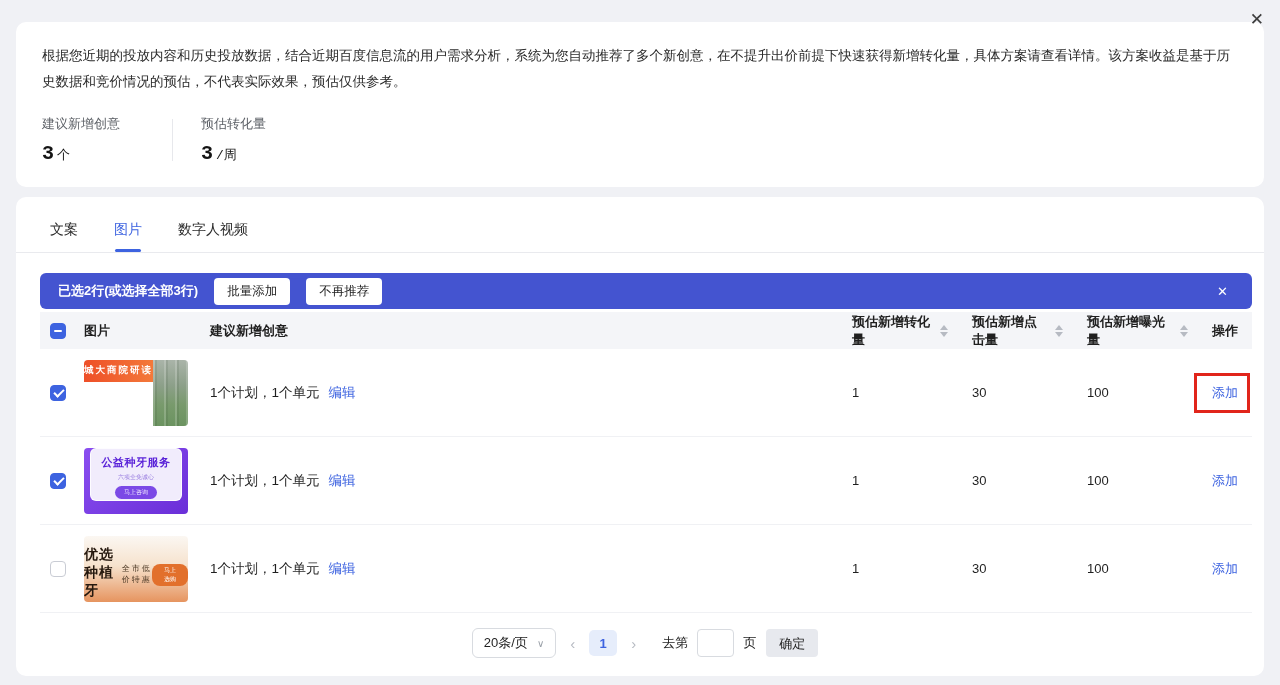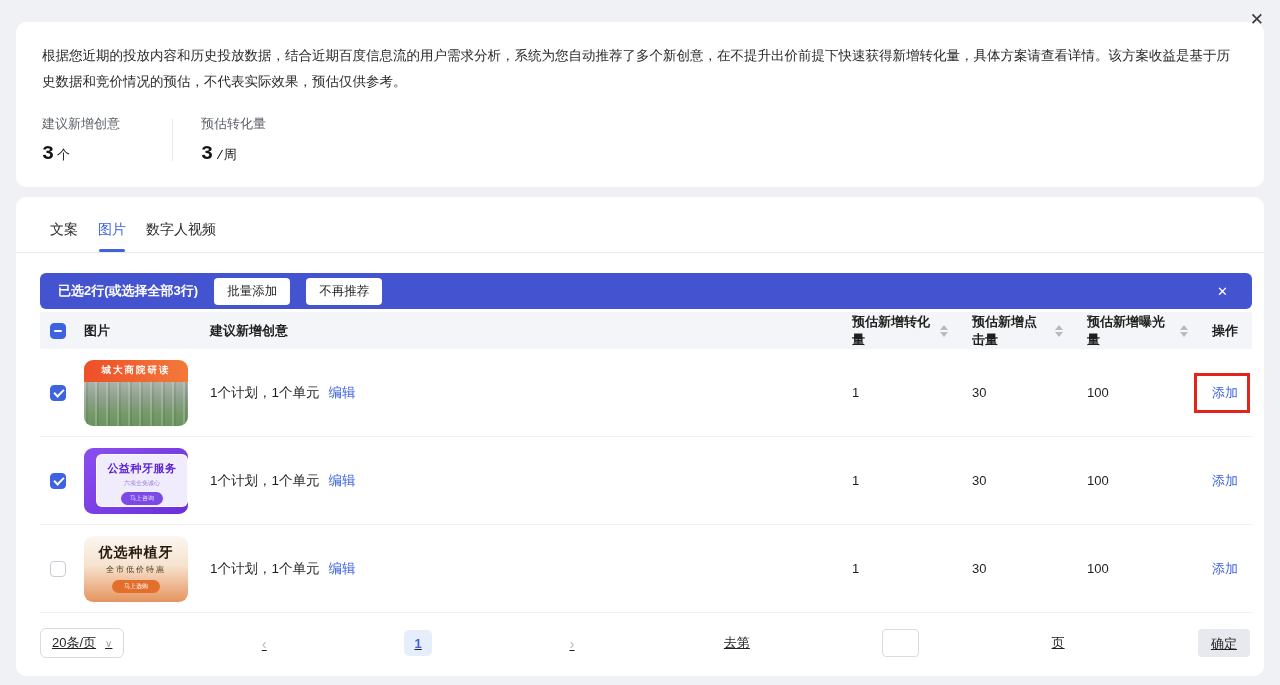--- a/index.html
+++ b/index.html
@@ -28,21 +28,21 @@
   .desc{font-size:13.5px;line-height:1.9;color:#2a2a2a;margin-bottom:20px;font-family:Liberation Mono, monospace;}
   .stats{display:flex;align-items:center;}
   .stat{min-width:108px;font-family:Liberation Mono, monospace;}
   .stat-label{font-size:13px;color:var(--text-grey);margin-bottom:9px;}
   .stat-value{font-size:20px;font-weight:700;color:#141414;}
   .stat-unit{font-size:13px;font-weight:400;margin-left:3px;}
   .stat-divider{width:1px;height:42px;background:#e7e8ec;margin:0 28px 0 22px;}
   .stat+.stat{margin-left:26px;}
   
   .panel-main{margin-top:10px;height:479px;padding:24px 12px 0 24px;position:relative;overflow:hidden;}
-  .tabs{display:flex;gap:20px;padding:0 10px;}
+  .tabs{display:flex;gap:36px;padding:0 10px;}
   .tab{font-size:14px;color:#2b2b2b;padding-bottom:13px;position:relative;cursor:pointer;}
   .tab.active{color:var(--blue);font-weight:500;}
   .tab.active::after{content:"";position:absolute;left:50%;transform:translateX(-50%);bottom:0;width:26px;height:3px;border-radius:2px;background:var(--blue);}
   .tabs-divider{height:1px;background:var(--border);margin:0 -12px 0 -24px;}
   
   .sel-banner{margin-top:20px;height:36px;background:var(--banner-blue);border-radius:6px;display:flex;align-items:center;padding:0 18px;color:#fff;}
   .sel-text{font-size:13px;font-weight:600;}
   .sel-btn{background:#fff;color:#222;font-size:12.5px;font-weight:500;padding:5px 13px;border-radius:4px;margin-left:16px;cursor:pointer;border:none;}
   .sel-close{margin-left:auto;font-size:13px;cursor:pointer;padding-right:6px;}
   
@@ -55,43 +55,43 @@
   .th{display:flex;align-items:center;}
   .sort{display:inline-flex;flex-direction:column;gap:2px;margin-left:7px;}
   .caret-up{width:0;height:0;border-left:4px solid transparent;border-right:4px solid transparent;border-bottom:5px solid #b6bac2;}
   .caret-down{width:0;height:0;border-left:4px solid transparent;border-right:4px solid transparent;border-top:5px solid #b6bac2;}
   
   .checkbox{width:16px;height:16px;border:1px solid #c9ccd4;border-radius:4px;background:#fff;position:relative;cursor:pointer;}
   .checkbox.checked,.checkbox.indeterminate{background:var(--blue);border-color:var(--blue);}
   .checkbox.checked::after{content:"";position:absolute;left:3px;top:3.5px;width:8px;height:4px;border-left:2px solid #fff;border-bottom:2px solid #fff;transform:rotate(-45deg);}
   .checkbox.indeterminate::after{content:"";position:absolute;left:3px;top:6px;width:8px;height:2.5px;background:#fff;border-radius:1px;}
   
-  .thumb{width:104px;height:66px;border-radius:9px;overflow:hidden;display:flex;flex-direction:column;}
+  .thumb{width:104px;height:66px;border-radius:4px;overflow:hidden;display:flex;flex-direction:row;}
   .thumb-campus .thumb-banner{height:22px;background:linear-gradient(90deg,#ee4f28,#f3793a);color:#fff;font-size:9.5px;font-weight:700;display:flex;align-items:center;justify-content:center;letter-spacing:2px;}
   .thumb-campus .thumb-photo{flex:1;background:
       repeating-linear-gradient(90deg,rgba(255,255,255,.18) 0 2px,rgba(40,60,40,.12) 2px 4px,transparent 4px 11px),
       linear-gradient(180deg,#aab4a9 0%,#8da08a 38%,#789a6c 68%,#6b9360 100%);}
-  .thumb-purple{background:linear-gradient(140deg,#8a4ef0 0%,#6a2fd8 100%);align-items:flex-end;justify-content:center;}
+  .thumb-purple{background:linear-gradient(140deg,#8a4ef0 0%,#6a2fd8 100%);align-items:flex-start;justify-content:center;}
   .pcard{width:92px;height:53px;background:#f1ecfc;border-radius:6px;border:1px solid rgba(255,255,255,.85);display:flex;flex-direction:column;align-items:center;padding-top:6px;}
   .pcard-title{color:#5a23d8;font-weight:800;font-size:11px;letter-spacing:.5px;}
   .pcard-sub{color:#9a7fe0;font-size:6px;margin-top:3px;}
   .pcard-btn{margin-top:4px;background:#7b49e6;color:#efe8ff;font-size:6px;padding:2px 9px;border-radius:8px;}
   .thumb-orange{background:linear-gradient(180deg,#fbf7f2 0%,#f6e2cd 45%,#e6945f 100%);align-items:center;padding-top:8px;}
   .ocard-title{font-size:14px;font-weight:800;color:#26190f;letter-spacing:1px;}
   .ocard-sub{font-size:8px;color:#4d3a27;margin-top:2px;letter-spacing:2px;}
   .ocard-btn{margin-top:5px;background:#e2702c;color:#fff;font-size:6px;padding:2px 12px;border-radius:8px;}
   
   .plan-cell{font-size:13.5px;}
   .link{color:var(--blue);cursor:pointer;text-decoration:none;}
   .edit-link{margin-left:9px;}
   
   .action-cell{position:relative;padding-left:24px;}
   .action-cell.highlighted::after{content:"";position:absolute;left:6px;top:50%;transform:translateY(-50%);width:50px;height:34px;border:3px solid var(--red);}
   
-  .pagination{display:flex;justify-content:space-between;align-items:center;margin-top:15px;padding-right:2px;font-size:13px;text-decoration:underline;}
+  .pagination{display:flex;justify-content:center;align-items:center;margin-top:15px;padding-right:2px;font-size:13px;}
   .psize{border:1px solid #d8dbe0;border-radius:6px;height:30px;padding:0 11px;display:flex;align-items:center;gap:9px;background:#fff;cursor:pointer;}
   .psize-chevron{color:#9aa0a8;font-size:10px;}
   .parrow{color:#b6bac2;font-size:15px;padding:0 8px;cursor:pointer;margin-left:6px;}
   .parrow.next{margin-left:0;}
   .ppage{background:#e6edfb;width:28px;height:26px;border-radius:5px;display:flex;align-items:center;justify-content:center;color:var(--blue);font-weight:600;margin:0 6px;cursor:pointer;}
   .goto-label{margin-left:18px;}
   .goto-input{width:37px;height:28px;border:1px solid #d8dbe0;border-radius:4px;background:#fff;margin-left:9px;outline:none;font-size:13px;text-align:center;}
   .goto-suffix{margin-left:9px;}
   .pconfirm{background:#e7e9ee;border:none;border-radius:4px;height:28px;padding:6px 13px;font-size:13px;color:#1f1f1f;margin-left:10px;cursor:pointer;font-weight:500;}
 </style>

